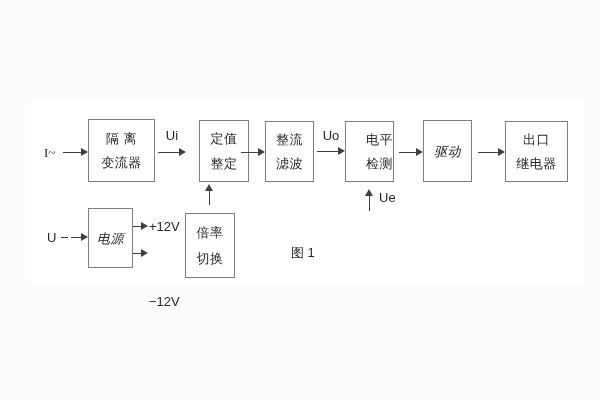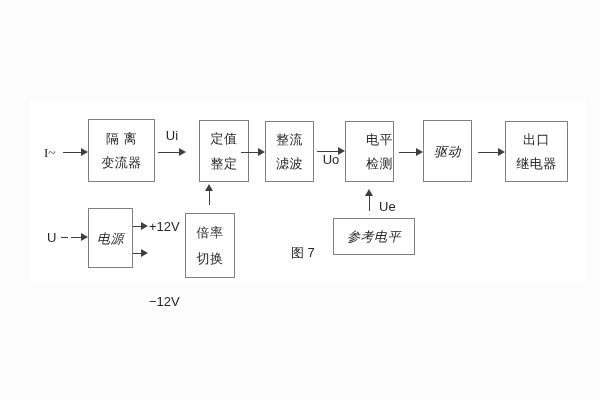--- a/index.html
+++ b/index.html
@@ -71,34 +71,31 @@
     <span>继电器</span>
   </div>
 
   <div class="block one-line b-power">
     <span>电源</span>
   </div>
   <div class="block b-ratio">
     <span>倍率</span>
     <span>切换</span>
   </div>
-  <div class="block one-line b-reference">
-    <span>参考电平</span>
-  </div>
 
   <div class="lbl serif" style="left:44px;top:146px;">I~</div>
   <div class="lbl" style="left:47px;top:231px;">U</div>
 
   <div class="lbl center" style="left:158px;top:129px;width:28px;">Ui</div>
-  <div class="lbl center" style="left:317px;top:129px;width:28px;margin-top:24px;">Uo</div>
-  <div class="lbl" style="left:379px;top:200px;">Ue</div>
+  <div class="lbl center" style="left:317px;top:129px;width:28px;">Uo</div>
+  <div class="lbl" style="left:379px;top:191px;">Ue</div>
   <div class="lbl" style="left:149px;top:220px;">+12V</div>
   <div class="lbl" style="left:149px;top:247px;margin-top:48px;">−12V</div>
 
-  <div class="lbl" style="left:291px;top:246px;">图 7</div>
+  <div class="lbl" style="left:291px;top:246px;">图 1</div>
 
   <div class="arrow-h" style="left:63px;top:148px;width:25px;">
     <span class="line"></span>
       <span class="head"></span>
   </div>
   <div class="arrow-h" style="left:158px;top:148px;width:28px;">
     <span class="line"></span>
       <span class="head"></span>
   </div>
   <div class="arrow-h" style="left:241px;top:148px;width:24px;">

